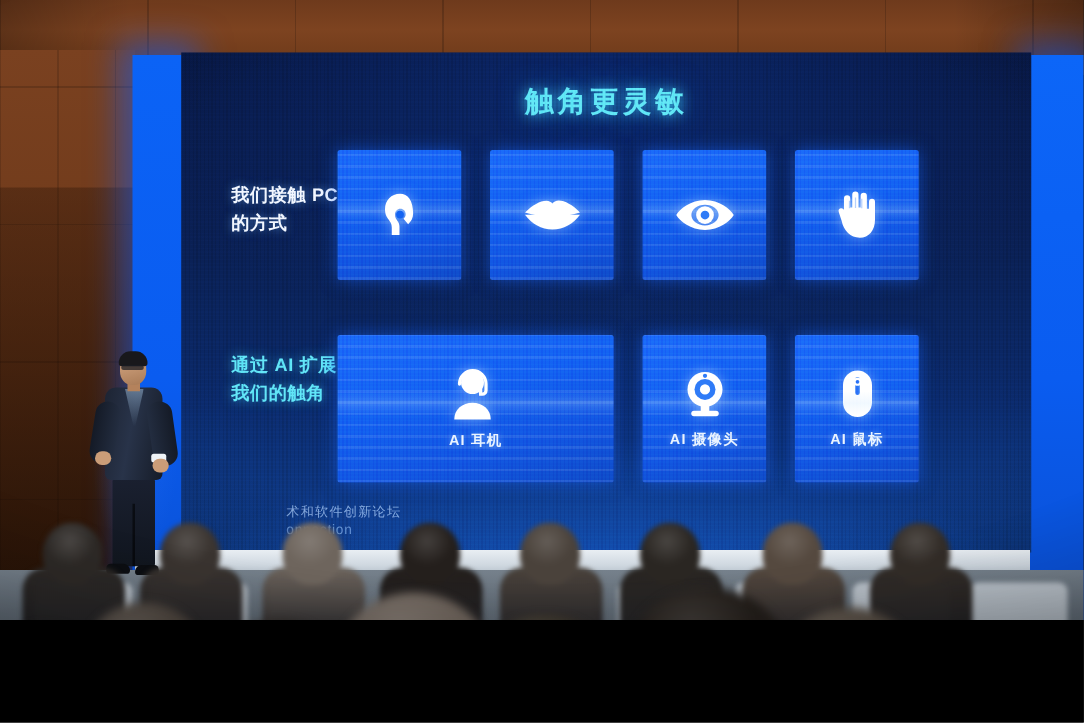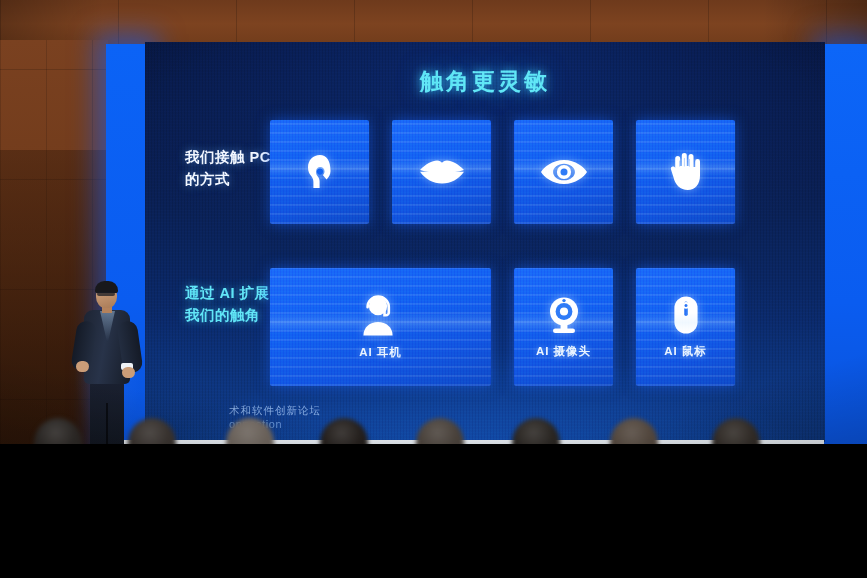--- a/index.html
+++ b/index.html
@@ -1,19 +1,19 @@
 <!DOCTYPE html>
 <html><head>
 <meta charset="utf-8">
 <style>
   * { margin:0; padding:0; box-sizing:border-box; }
   html,body { width:867px; height:578px; overflow:hidden; background:#000; }
   body { font-family:"Liberation Sans","DejaVu Sans",sans-serif; }
 
-  #scene { position:relative; width:867px; height:444px; overflow:hidden; }
+  #scene { position:relative; width:867px; height:496px; overflow:hidden; }
 
   
   .wall-wood {
     position:absolute; left:0; top:0; width:867px; height:60px;
     background:
       linear-gradient(90deg, rgba(0,0,0,.25) 0%, rgba(0,0,0,0) 12%, rgba(0,0,0,0) 88%, rgba(0,0,0,.3) 100%),
       repeating-linear-gradient(90deg, rgba(0,0,0,.18) 0px, rgba(0,0,0,.18) 1px, rgba(0,0,0,0) 1px, rgba(0,0,0,0) 118px),
       linear-gradient(180deg,#6e3a1c 0%,#7d4320 40%,#693718 100%);
   }
   .wall-left {

